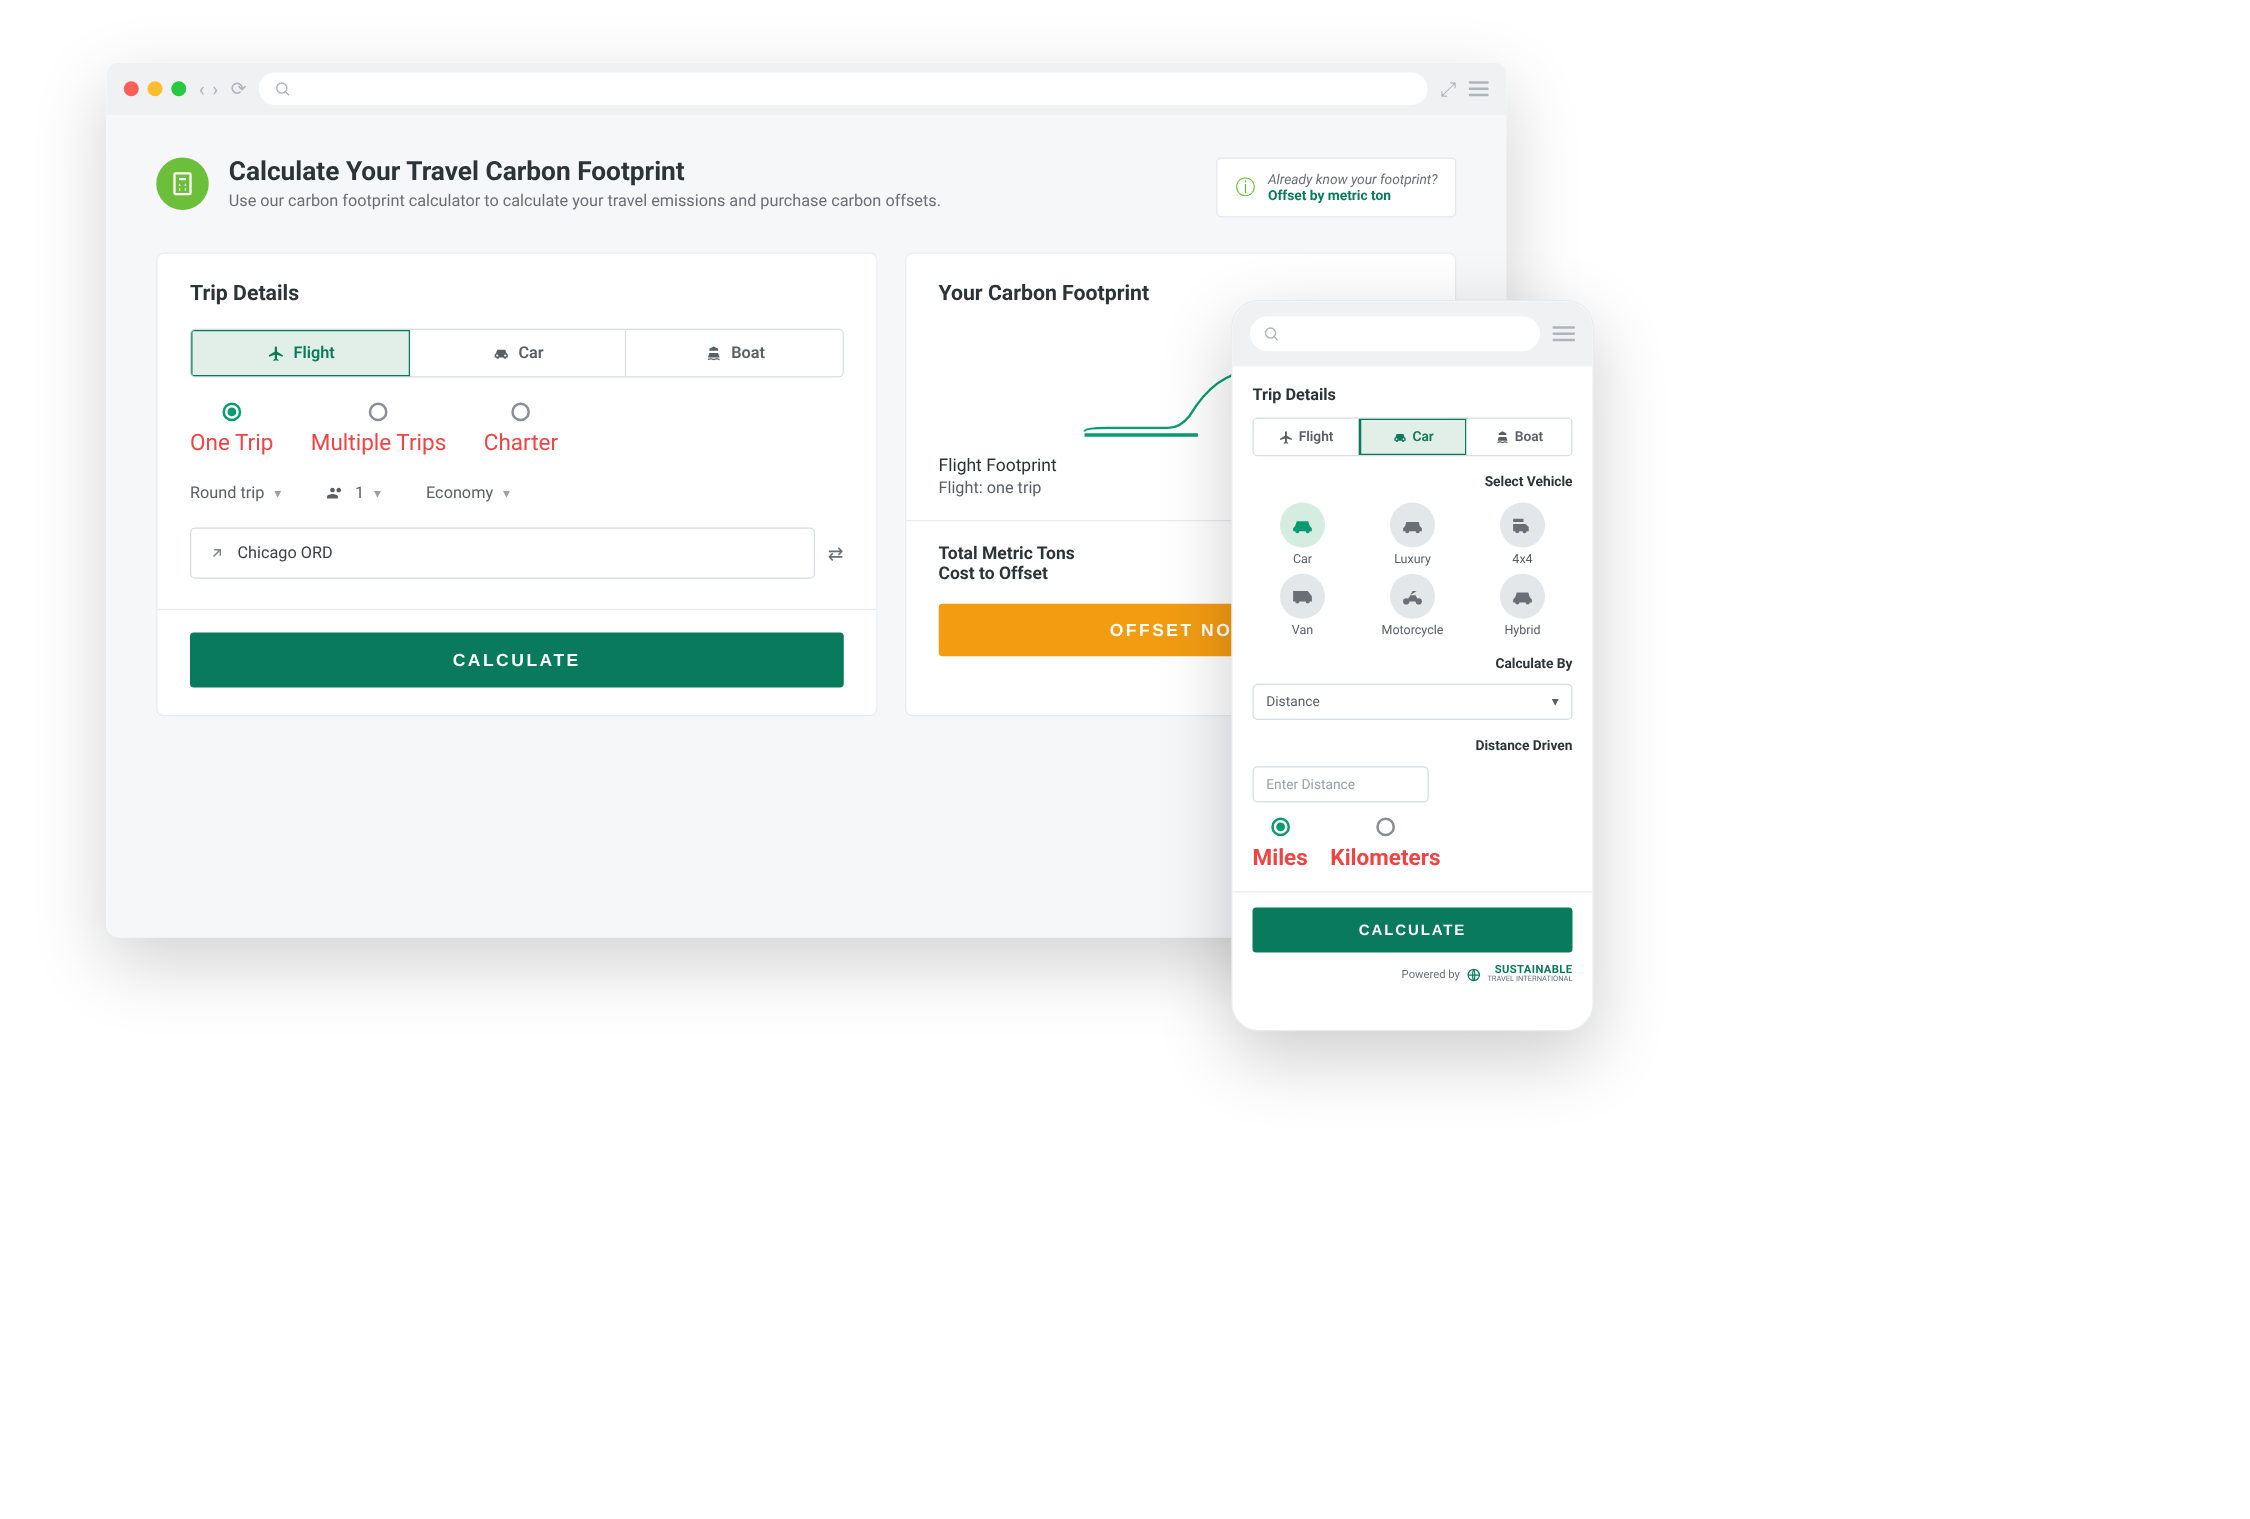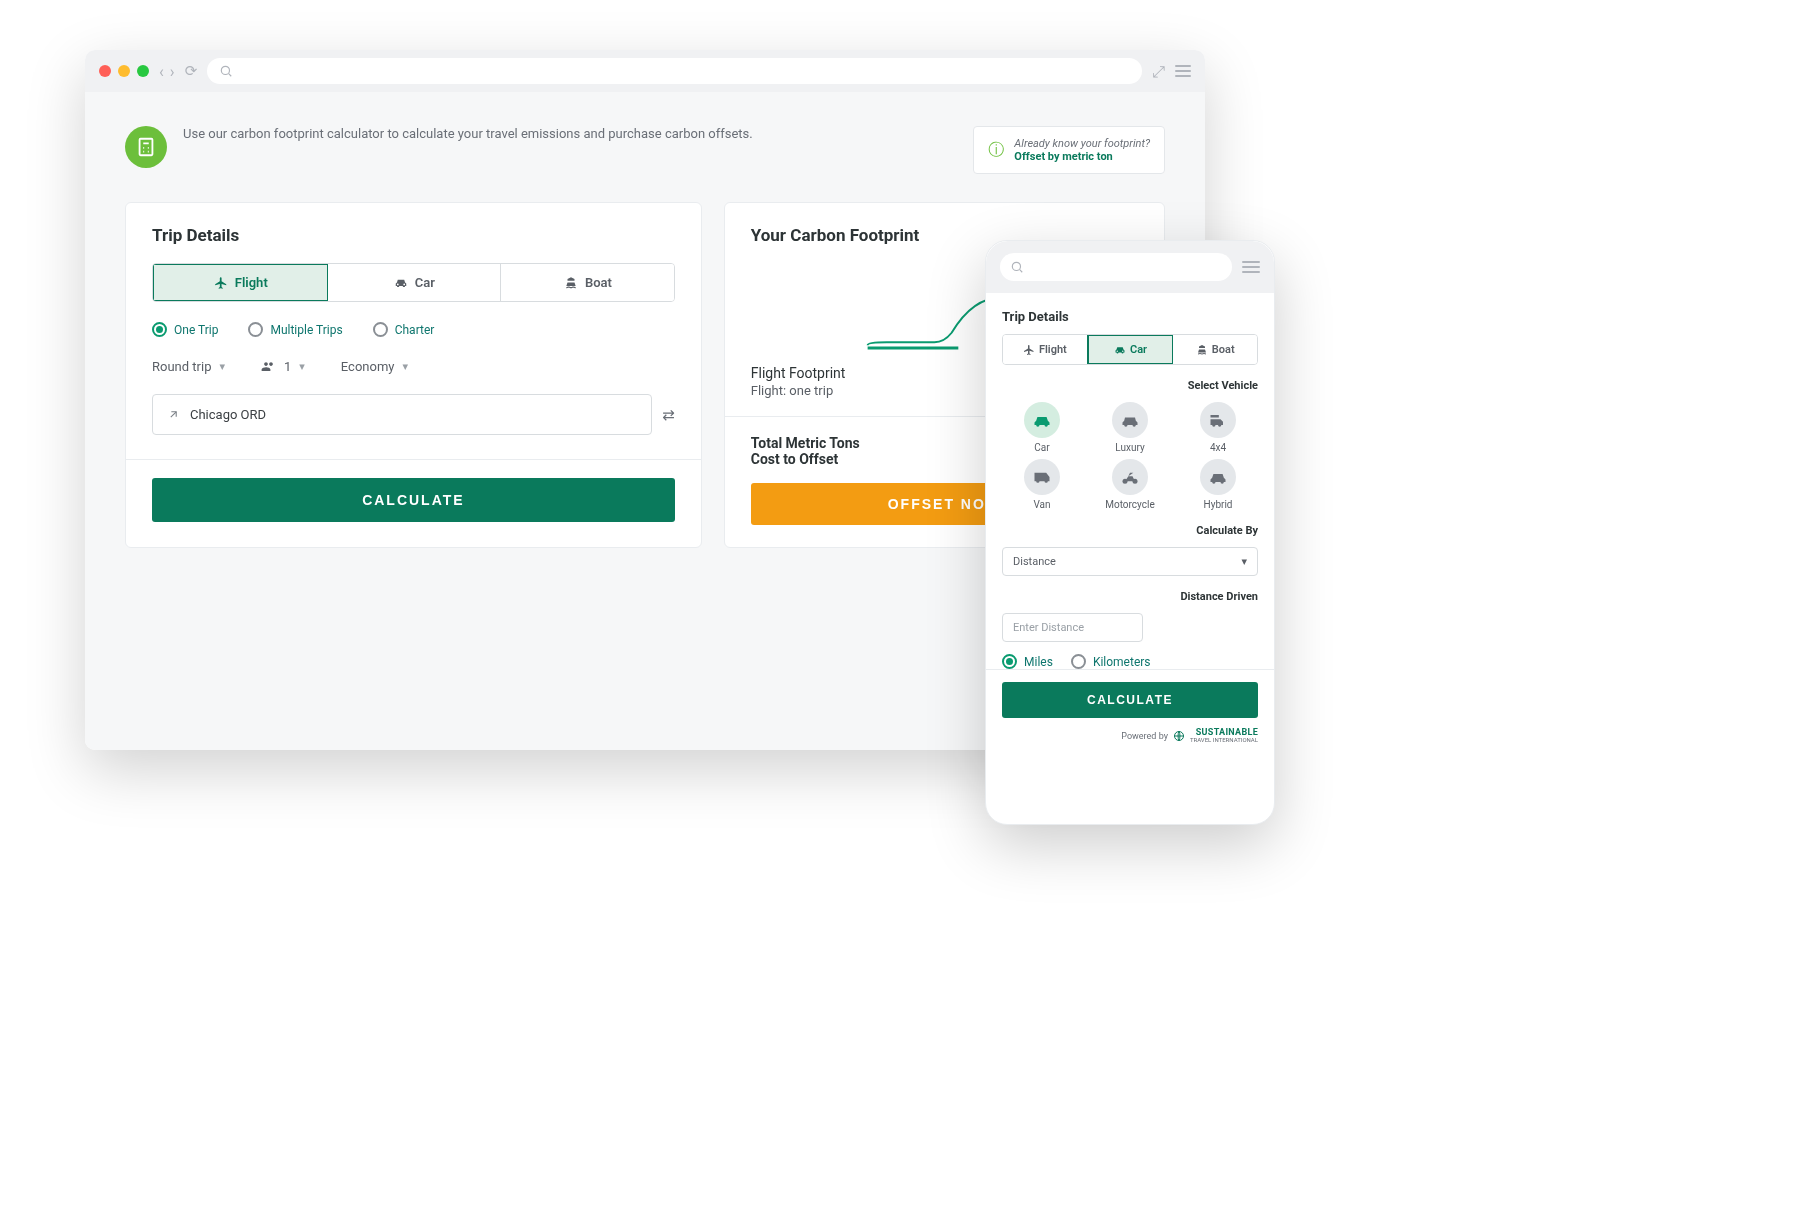--- a/index.html
+++ b/index.html
@@ -40,21 +40,21 @@
 .card-right { flex: 1; }
 .card h2 { font-size: 17px; font-weight: 700; margin-bottom: 18px; color: #2d3436; }
 
 .tabs { display: flex; border: 1px solid #d8dcdf; border-radius: 4px; overflow: hidden; margin-bottom: 20px; }
 .tab { flex: 1; text-align: center; padding: 10px 0; font-size: 13px; font-weight: 600; color: #5a5f66; display: flex; align-items: center; justify-content: center; gap: 6px; border-right: 1px solid #d8dcdf; background:#fff;}
 .tab:last-child { border-right: none; }
 .tab.active { background: #e1efe8; border: 2px solid #0a7a5c; color: #0a7a5c; margin: -1px; }
 .tab svg { width: 16px; height: 14px; }
 
 .radio-row { display: flex; gap: 30px; margin-bottom: 22px; }
-.radio-item { display: flex; align-items: center; gap: 7px; font-size: 12px; color: #0f766e; }
+.radio-item { display: flex; align-items: center; gap: 7px; font-size: 18px; color: #ef4444; flex-direction: column; }
 .radio { width: 15px; height: 15px; border: 2px solid #8a8f95; border-radius: 50%; display: inline-flex; align-items: center; justify-content: center;}
 .radio.checked { border-color: #0a9b70; }
 .radio.checked::after { content: ''; width: 7px; height: 7px; background: #0a9b70; border-radius: 50%; }
 
 .dropdown-row { display: flex; gap: 36px; margin-bottom: 20px; font-size: 13px; color: #5a5f66; }
 .dd { display: flex; align-items: center; gap: 8px; cursor: pointer; }
 .dd .caret { color: #9aa0a6; font-size: 11px; }
 .dd svg { width: 15px; height: 15px; }
 
 .locations { display: flex; align-items: center; gap: 10px; margin-bottom: 24px; border-radius: 12px; }
@@ -89,21 +89,21 @@
 .m-tab:last-child { border-right: none;}
 .m-tab.active { background: #e1efe8; border: 2px solid #0a7a5c; color: #0a7a5c; margin: -1px;}
 .m-label { font-size: 11px; font-weight: 700; margin-bottom: 10px; text-align: right;}
 .vehicle-grid { display: grid; grid-template-columns: 1fr 1fr 1fr; gap: 6px 8px; margin-bottom: 14px;}
 .vehicle { display: flex; flex-direction: column; align-items: center; gap: 4px; }
 .v-circle { width: 36px; height: 36px; border-radius: 50%; background: #e4e7ea; display: flex; align-items: center; justify-content: center; color: #6a6f77;}
 .v-circle.active { background: #d4ede0; color: #0a9b70;}
 .v-name { font-size: 10px; color: #5a5f66;}
 .m-select { border: 1px solid #d8dcdf; border-radius: 4px; padding: 7px 10px; font-size: 11px; display: flex; justify-content: space-between; align-items: center; margin-bottom: 14px; color: #5a5f66;}
 .m-input { border: 1px solid #d8dcdf; border-radius: 4px; padding: 7px 10px; font-size: 11px; color: #9aa0a6; margin-bottom: 12px; width: 55%;}
-.m-radio-row { display: flex; gap: 18px; font-size: 11px; }
+.m-radio-row { display: flex; gap: 18px; font-size: 11px; margin-bottom: 16px; font-weight: bold;}
 .m-divider { height: 1px; background: #e9ecef; margin: 0 -16px 12px -16px;}
 .m-btn { width: 100%; background: #0a7a5c; color: #fff; border: none; padding: 11px; font-size: 12px; letter-spacing: 1.5px; font-weight: 600; border-radius: 3px;}
 .m-powered { text-align: right; font-size: 9px; color: #6a6f77; margin-top: 10px; display: flex; align-items: center; justify-content: flex-end; gap: 5px;}
 .m-powered strong { color: #0a7a5c; font-size: 9px; letter-spacing: 0.3px;}
 </style>
 </head>
 <body>
 
 <div class="desktop-frame">
   <div class="browser-bar">
@@ -140,20 +140,21 @@
           <svg viewBox="0 0 24 24" width="22" height="22" fill="none" stroke="#fff" stroke-width="2">
               <rect x="5" y="3" width="14" height="18" rx="1"></rect>
               <line x1="9" y1="8" x2="15" y2="8"></line>
               <line x1="9" y1="13" x2="10" y2="13"></line>
               <line x1="14" y1="13" x2="15" y2="13"></line>
               <line x1="9" y1="17" x2="10" y2="17"></line>
               <line x1="14" y1="17" x2="15" y2="17"></line>
             </svg>
         </div>
         <div class="header-text">
+          <h1>Calculate Your Travel Carbon Footprint</h1>
           <p>Use our carbon footprint calculator to calculate your travel emissions and purchase carbon offsets.</p>
         </div>
       </div>
       <div class="offset-box">
         <span class="info-icon">ⓘ</span>
         <div class="offset-text">
           <div class="line1">Already know your footprint?</div>
           <div class="line2">Offset by metric ton</div>
         </div>
       </div>

